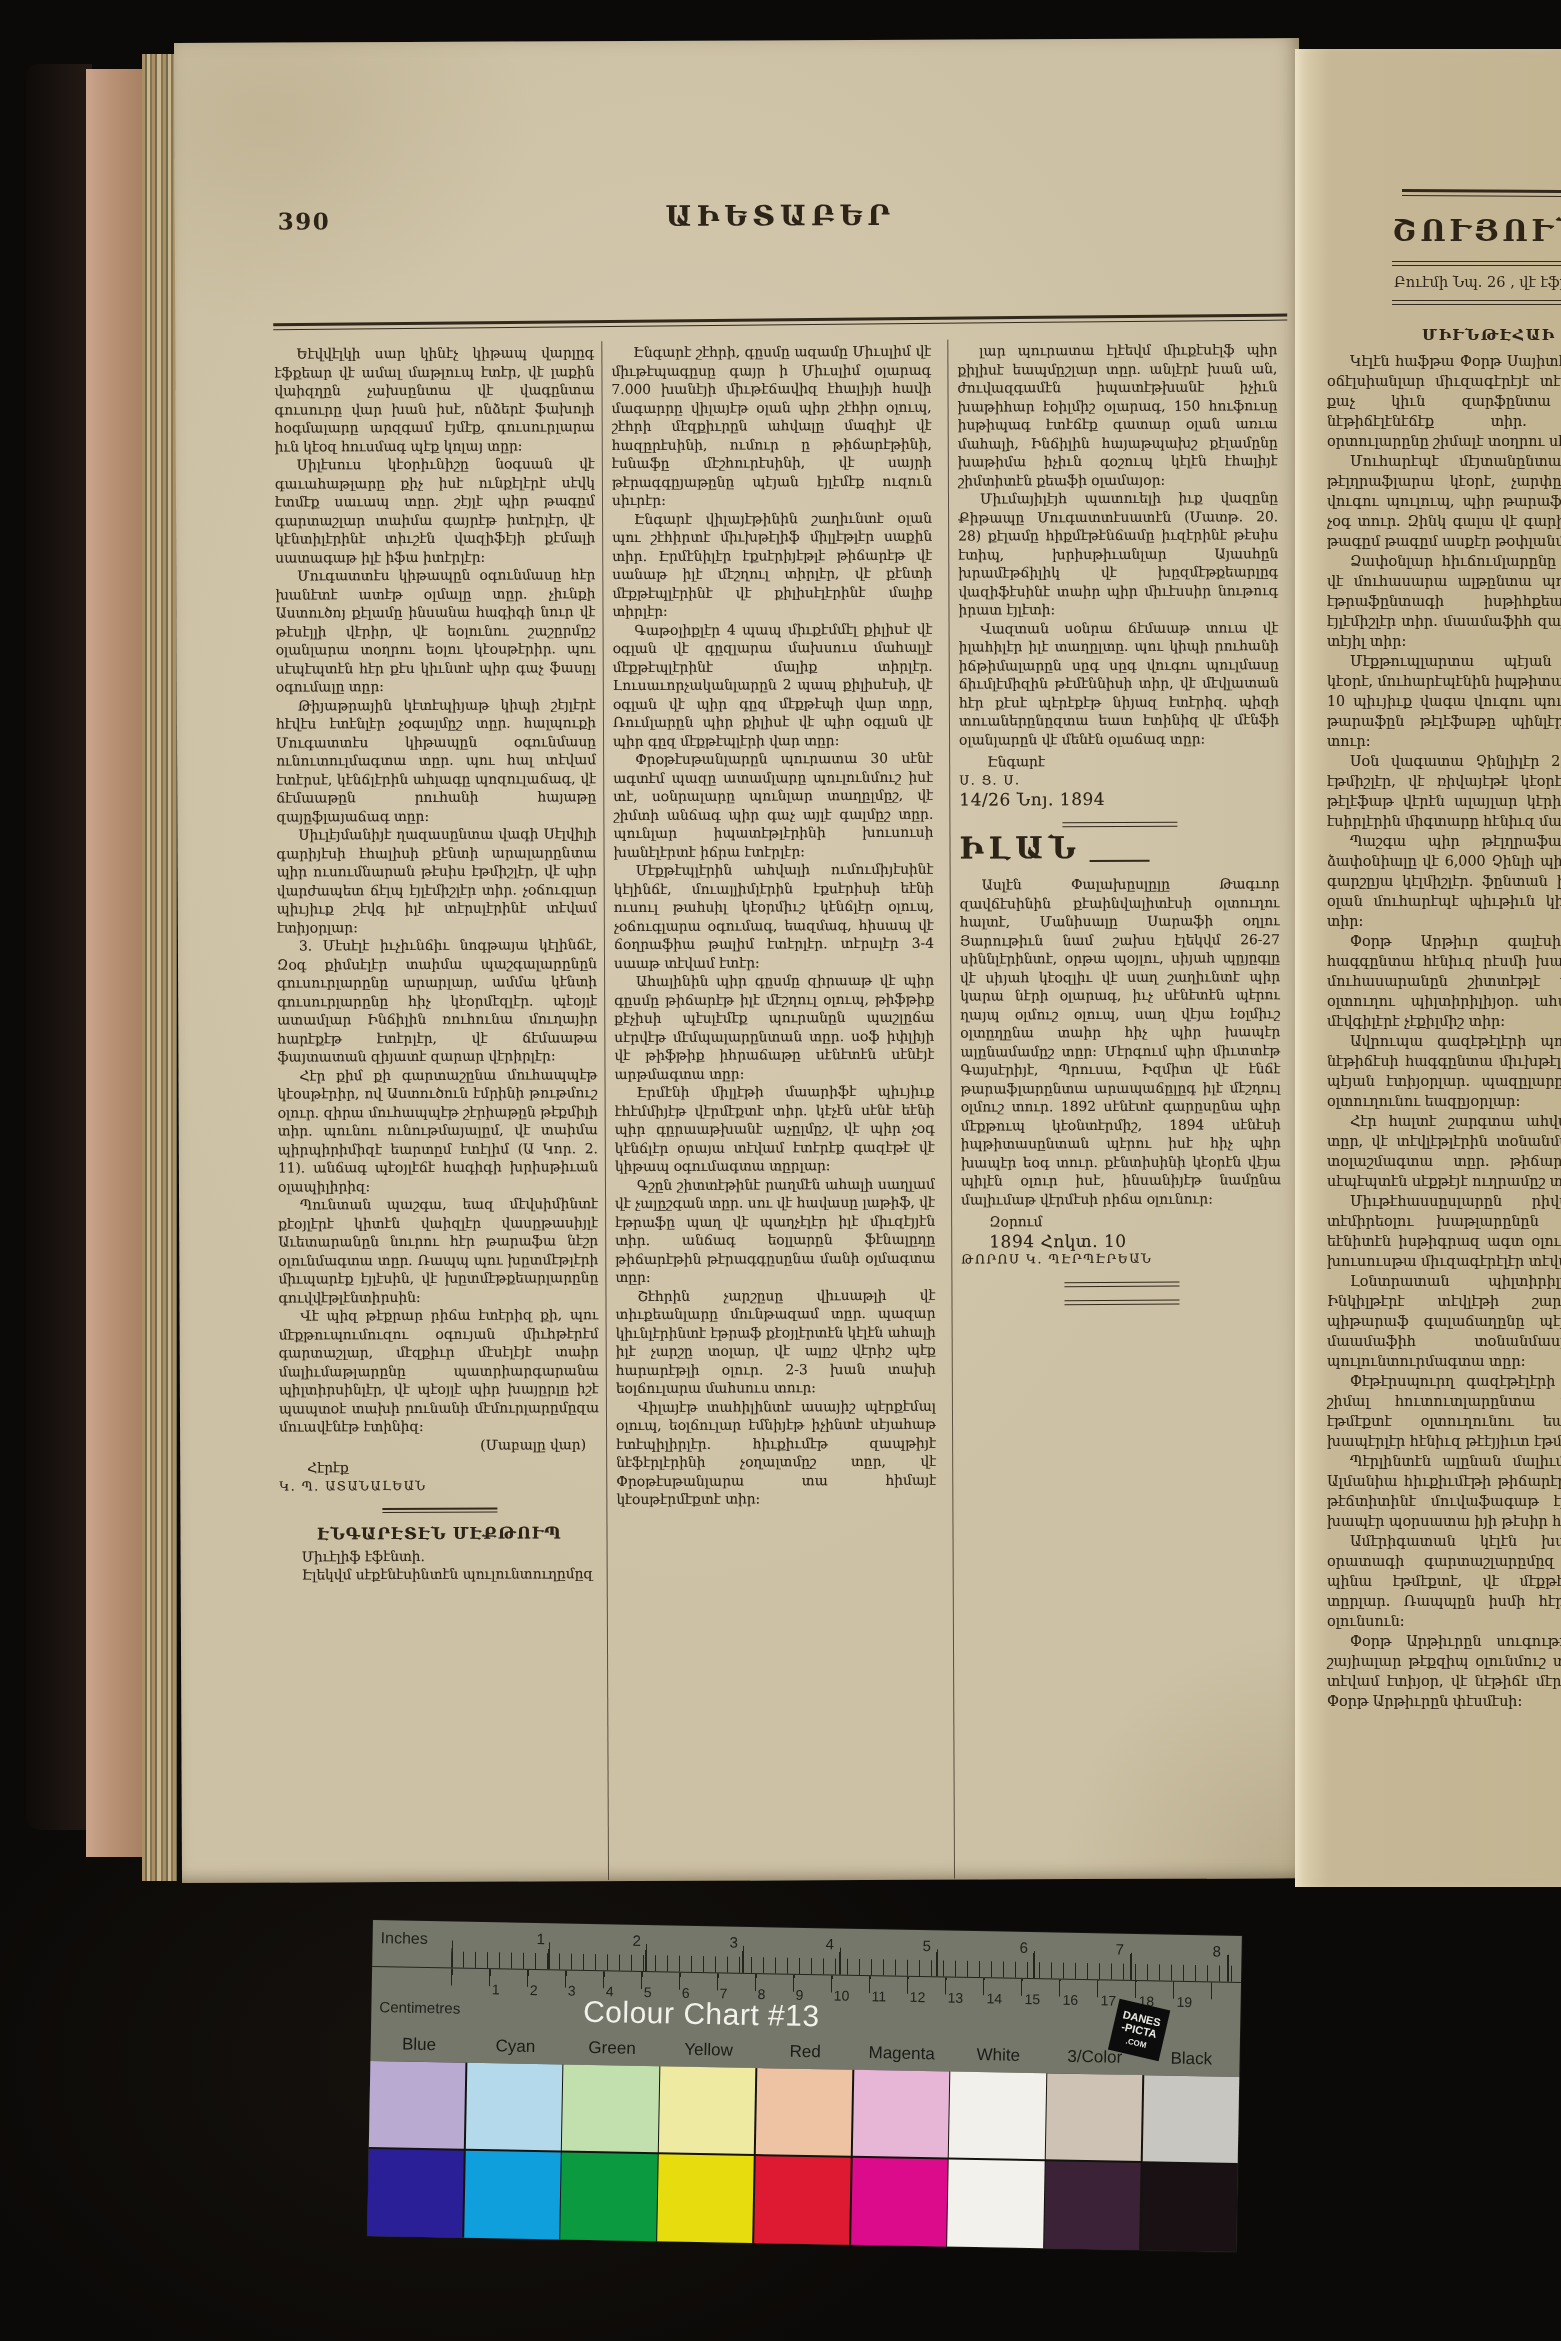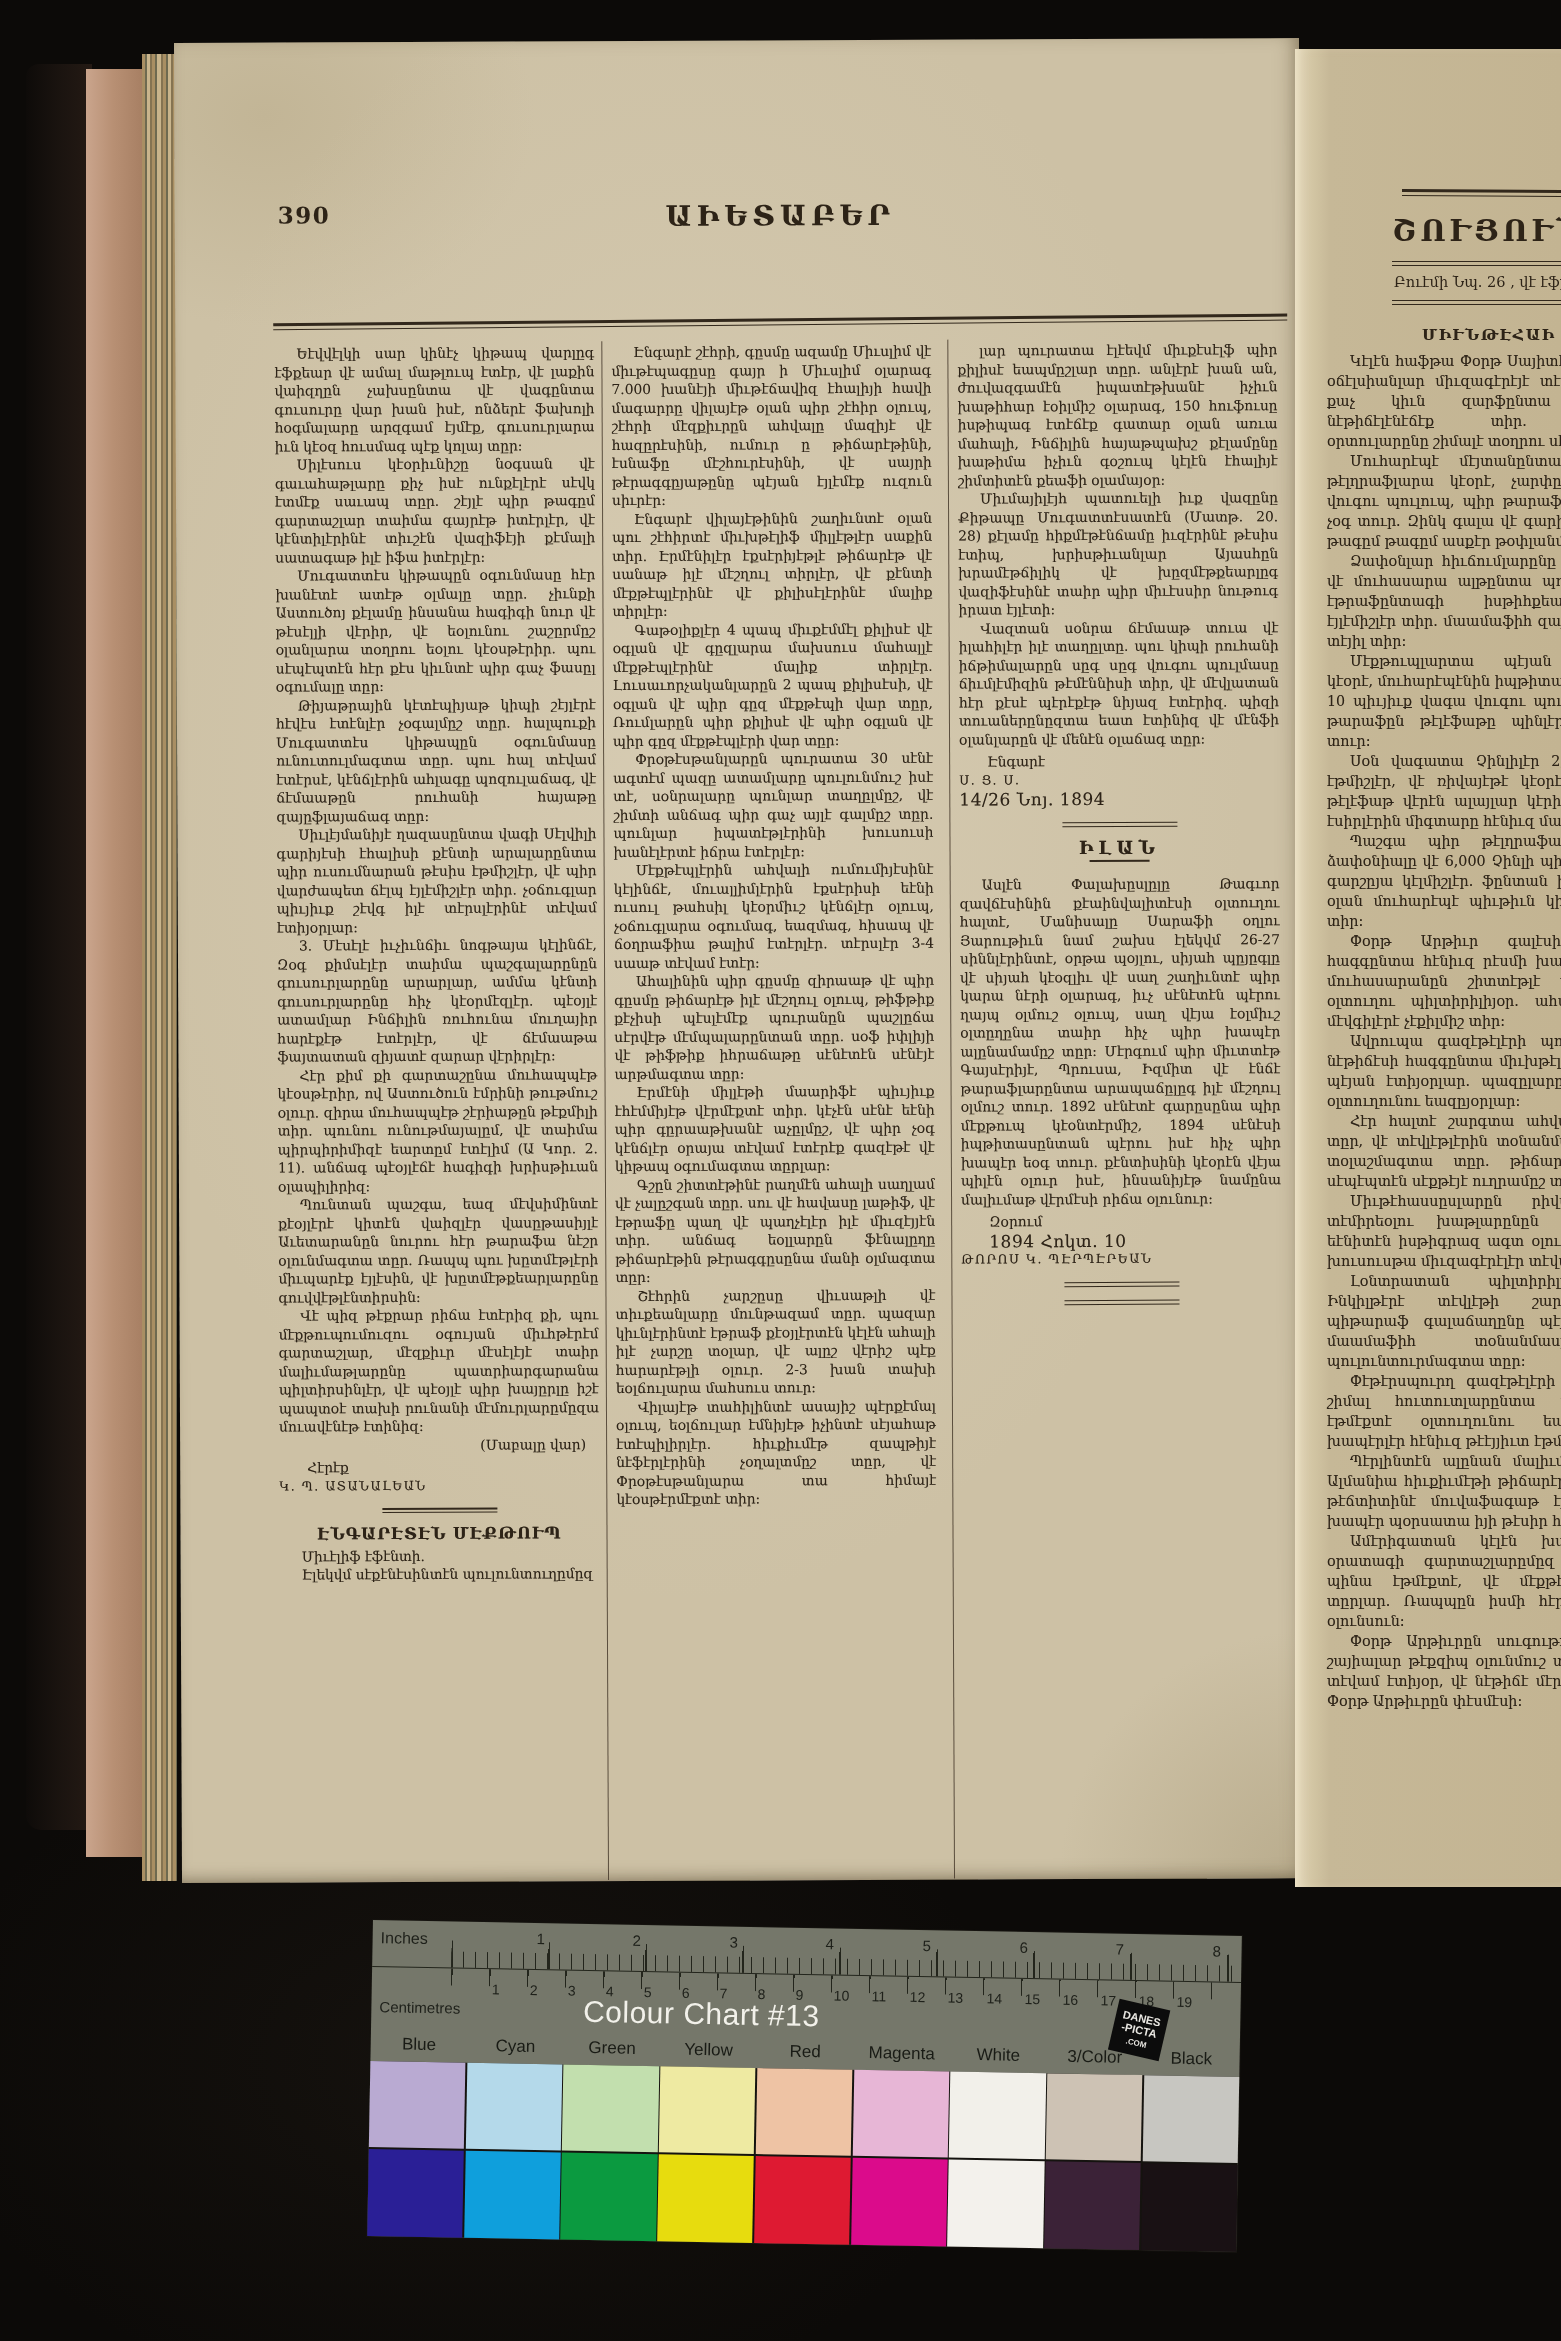--- a/index.html
+++ b/index.html
@@ -27,21 +27,21 @@
       #cdc1a5;
     box-shadow:inset -13px 0 20px -9px rgba(90,75,50,.55), inset 0 -10px 17px -10px rgba(80,66,44,.6);}
   .page-right{position:absolute;left:1295px;top:49px;width:266px;height:1838px;overflow:hidden;
     background:
       linear-gradient(90deg,#e2d7ba 0,#d3c6a4 17px,#c6b897 35px,#c3b492 100%),
       #c3b492;
     box-shadow:inset 7px 0 11px -5px rgba(255,246,220,.5);}
   .page-right .inner{position:absolute;left:32px;top:0;width:390px;}
   
   .ink{color:#2d2317;}
-  .pageno{position:absolute;left:103px;top:159px;font-size:23px;font-weight:bold;letter-spacing:1.5px;}
+  .pageno{position:absolute;left:103px;top:165px;font-size:23px;font-weight:bold;letter-spacing:1.5px;}
   .masthead{position:absolute;left:100px;top:159px;width:1011px;text-align:center;
     font-size:28px;font-weight:bold;letter-spacing:5px;}
   .rule2{position:absolute;left:98px;top:278px;width:1014px;transform:rotate(-0.3deg);}
   .rule2 i{display:block;background:#32281c;}
   .rule2 i:first-child{height:2.5px;margin-bottom:3.5px;}
   .rule2 i:last-child{height:1px;}
   .colwrap{position:absolute;left:0;top:300px;width:1125px;height:1539px;}
   .vrule{position:absolute;top:0;bottom:0;width:1px;background:#473a2c;opacity:.85;}
   .col{position:absolute;top:2px;bottom:0;overflow:hidden;font-size:13.8px;line-height:18.5px;
     text-align:justify;color:#2d2317;text-shadow:0 0 0.5px rgba(45,35,23,.35);}
@@ -49,21 +49,21 @@
   .col p.right{text-align:right;text-indent:0;padding-right:13px;}
   .sigrow{display:flex;justify-content:space-between;align-items:flex-start;margin:4px 0 1px;flex-direction:column;}
   .sigrow .sl{padding-left:28px;}
   .sigrow .sc{letter-spacing:1.5px;font-size:12.5px;padding-right:7px;white-space:nowrap;}
   .dateline{margin:1px 0 0;font-size:17px;letter-spacing:0.5px;text-indent:0 !important;}
   .shortrule{margin:13px auto 12px;width:115px;}
   .shortrule i{display:block;background:#32281c;height:1px;}
   .shortrule i:first-child{height:1.5px;margin-bottom:2.5px;}
   .ctrhead{margin:5px 0 3px;text-align:center;font-size:16px;font-weight:bold;letter-spacing:1px;text-indent:0;}
   .cline{margin:0;text-align:left;text-indent:45px;}
-  .bighead{margin:8px 0 2px;text-align:center;font-size:18px;font-weight:bold;letter-spacing:5px;text-indent:0;}
+  .bighead{margin:8px 0 2px;text-align:left;font-size:30px;font-weight:bold;letter-spacing:5px;text-indent:0;}
   .minirule{margin:3px auto 13px;width:60px;height:2px;background:#32281c;}
   
   .rp-rule{margin-left:75px;transform:rotate(.4deg);}
   .rp-rule i{display:block;background:#32281c;}
   .rp-rule i:first-child{height:2.5px;margin-bottom:3.5px;}
   .rp-rule i:last-child{height:1px;}
   .rp-title{margin:17px 0 0 65px;font-size:29px;font-weight:bold;letter-spacing:4px;white-space:nowrap;}
   .rp-thin{margin:13px 0 0 65px;}
   .rp-thin i{display:block;height:1px;background:#32281c;margin-bottom:3px;}
   .rp-issue{margin:8px 0 0 67px;font-size:14.5px;white-space:nowrap;}

